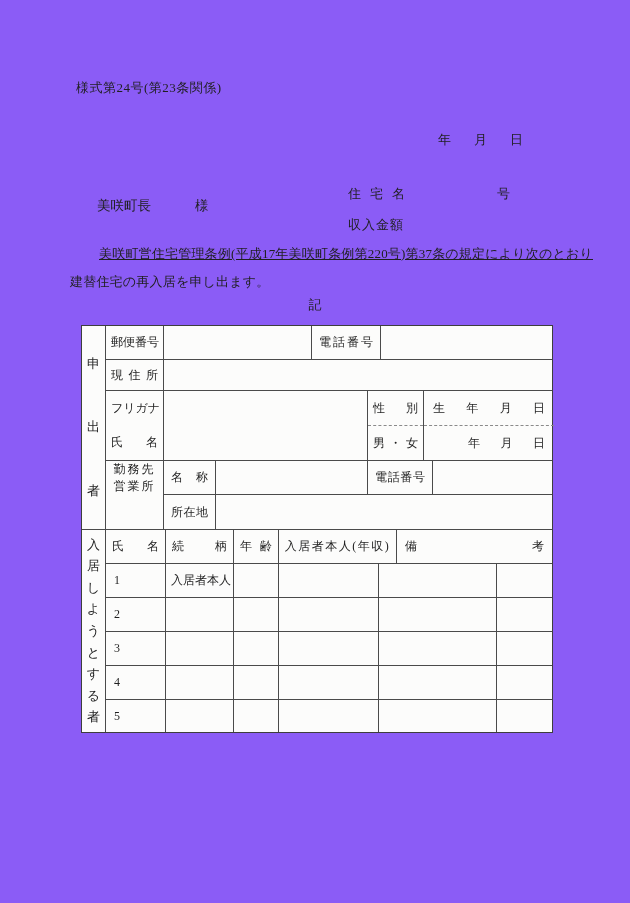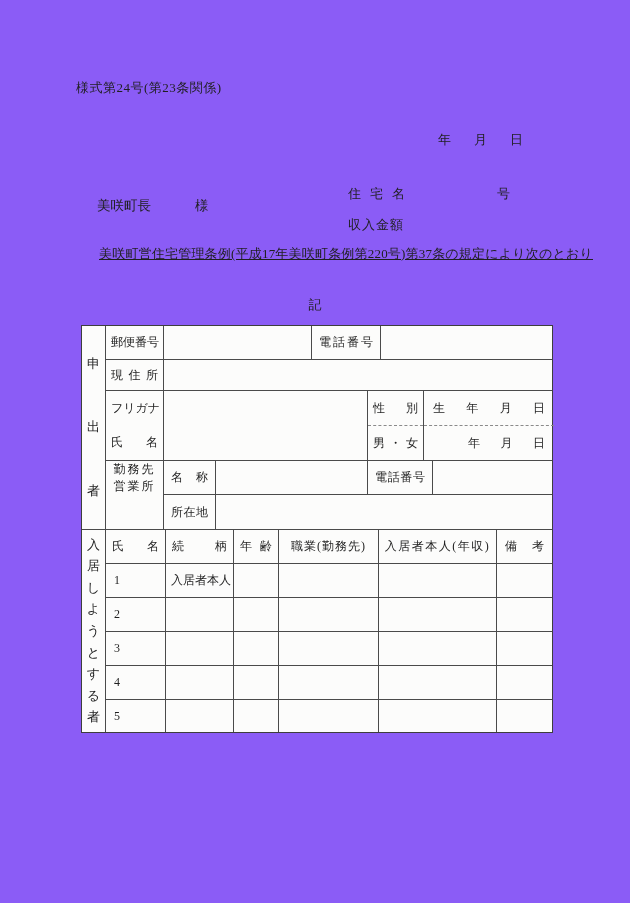--- a/index.html
+++ b/index.html
@@ -83,20 +83,21 @@
   <div class="housing-label">
       <span>住</span>
       <span>宅</span>
       <span>名</span>
     </div>
   <div class="housing-suffix">号</div>
   <div class="applicant-line">収入金額</div>
 
   <div class="body-text">
     <div class="l1">美咲町営住宅管理条例(平成17年美咲町条例第220号)第37条の規定により次のとおり</div>
+    <div class="l2">建替住宅の再入居を申し出ます。</div>
   </div>
 
   <div class="ki">記</div>
 
   <div class="form-table">
 
     <div class="section sec1">
       <div class="side">
           <span>申</span>
           <span>出</span>
@@ -224,21 +225,20 @@
               <span>名</span>
             </div>
           <div class="cell w68 spread">
               <span>続</span>
               <span>柄</span>
             </div>
           <div class="cell w45 spread">
               <span>年</span>
               <span>齢</span>
             </div>
-          <div class="cell w100 center ls1">職業(勤務先)</div>
           <div class="cell w118 center ls15">入居者本人(年収)</div>
           <div class="cell flex1 spread pad8 last">
               <span>備</span>
               <span>考</span>
             </div>
         </div>
 
         <div class="row h34">
           <div class="cell w60 num-cell">1</div>
           <div class="cell w68 rel-cell">入居者本人</div>

